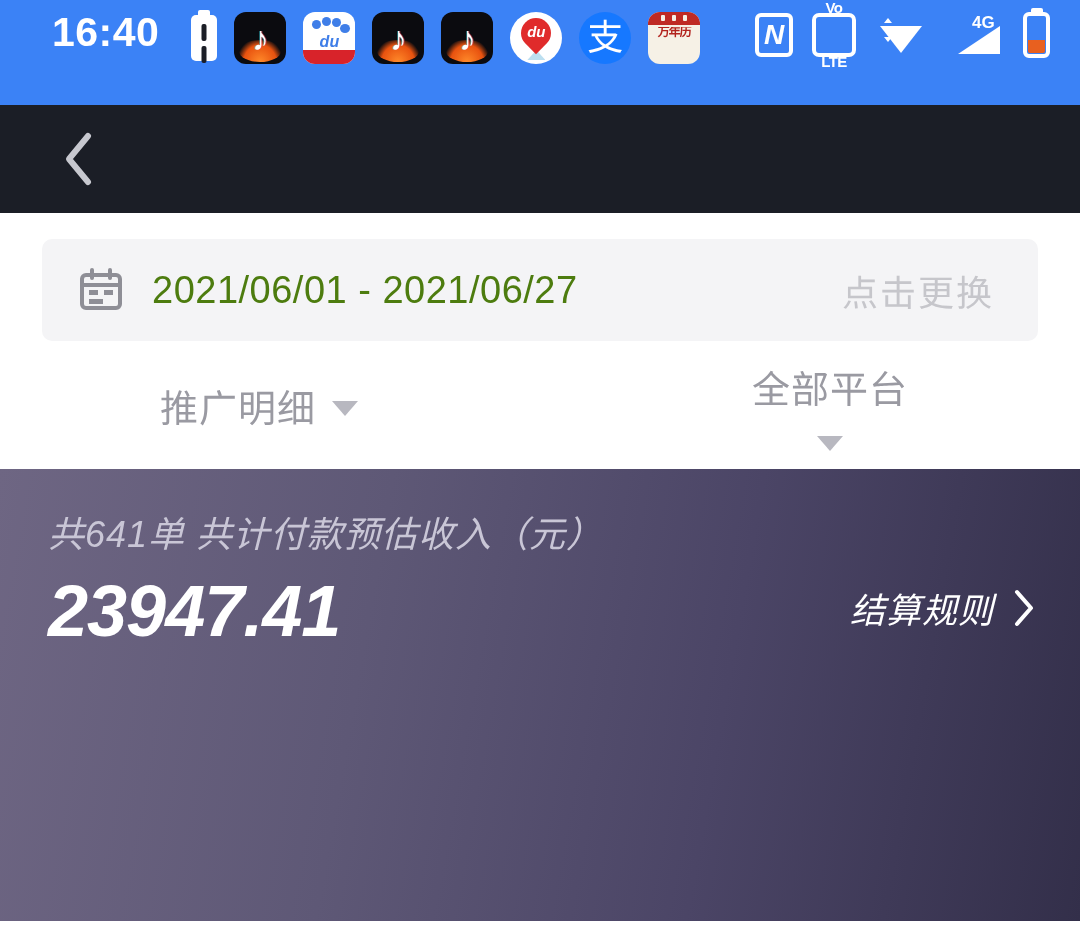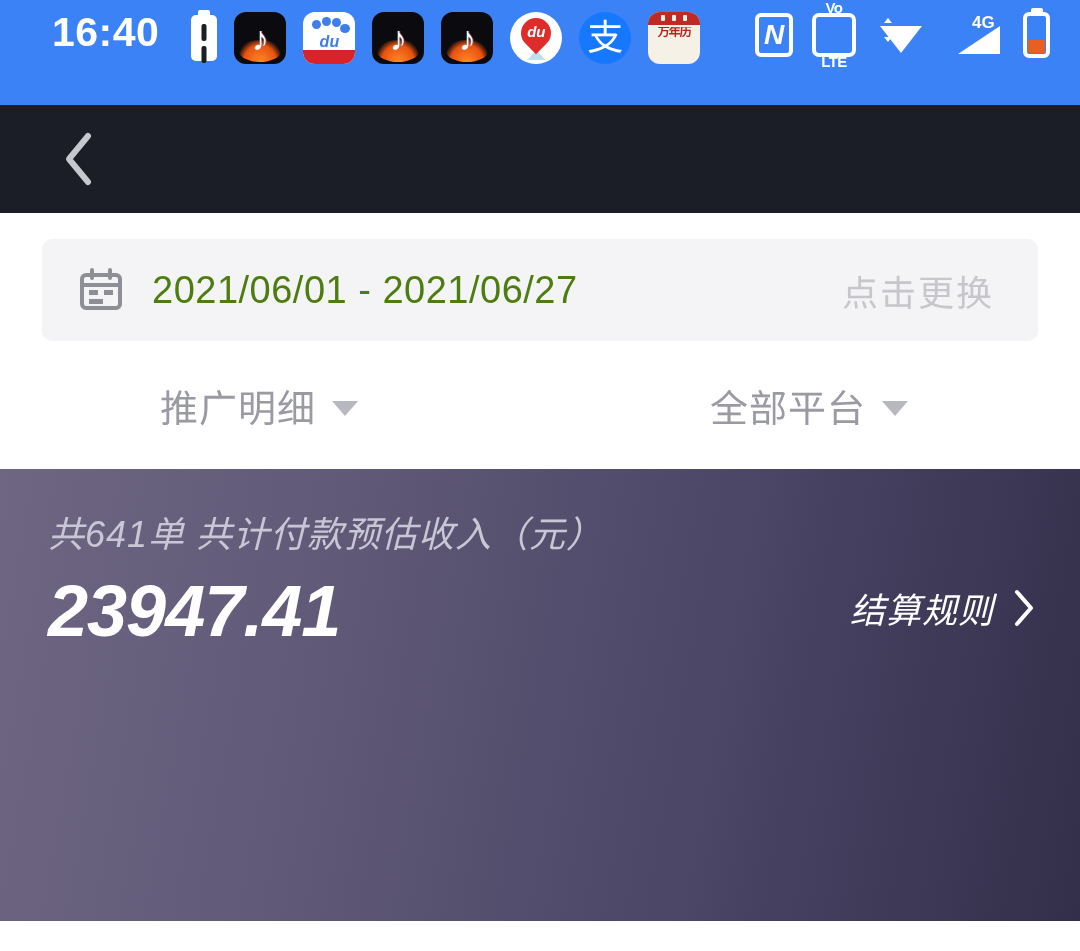--- a/index.html
+++ b/index.html
@@ -360,21 +360,21 @@
     padding: 0 0 0 0;
   }
   .filter-item {
     display: flex;
     align-items: center;
     gap: 16px;
     cursor: pointer;
     white-space: nowrap;
   }
   .filter-item.left  { margin-left: 160px; }
-  .filter-item.right { margin-left: auto; margin-right: 172px; }
+  .filter-item.right { margin-left: auto; margin-right: 172px; flex-direction: column; }
   .filter-label {
     color: #9a9aa2;
     font-size: 38px;
     letter-spacing: 1px;
   }
   .caret {
     width: 0; height: 0;
     border-left: 13px solid transparent;
     border-right: 13px solid transparent;
     border-top: 15px solid #b8b8c0;

